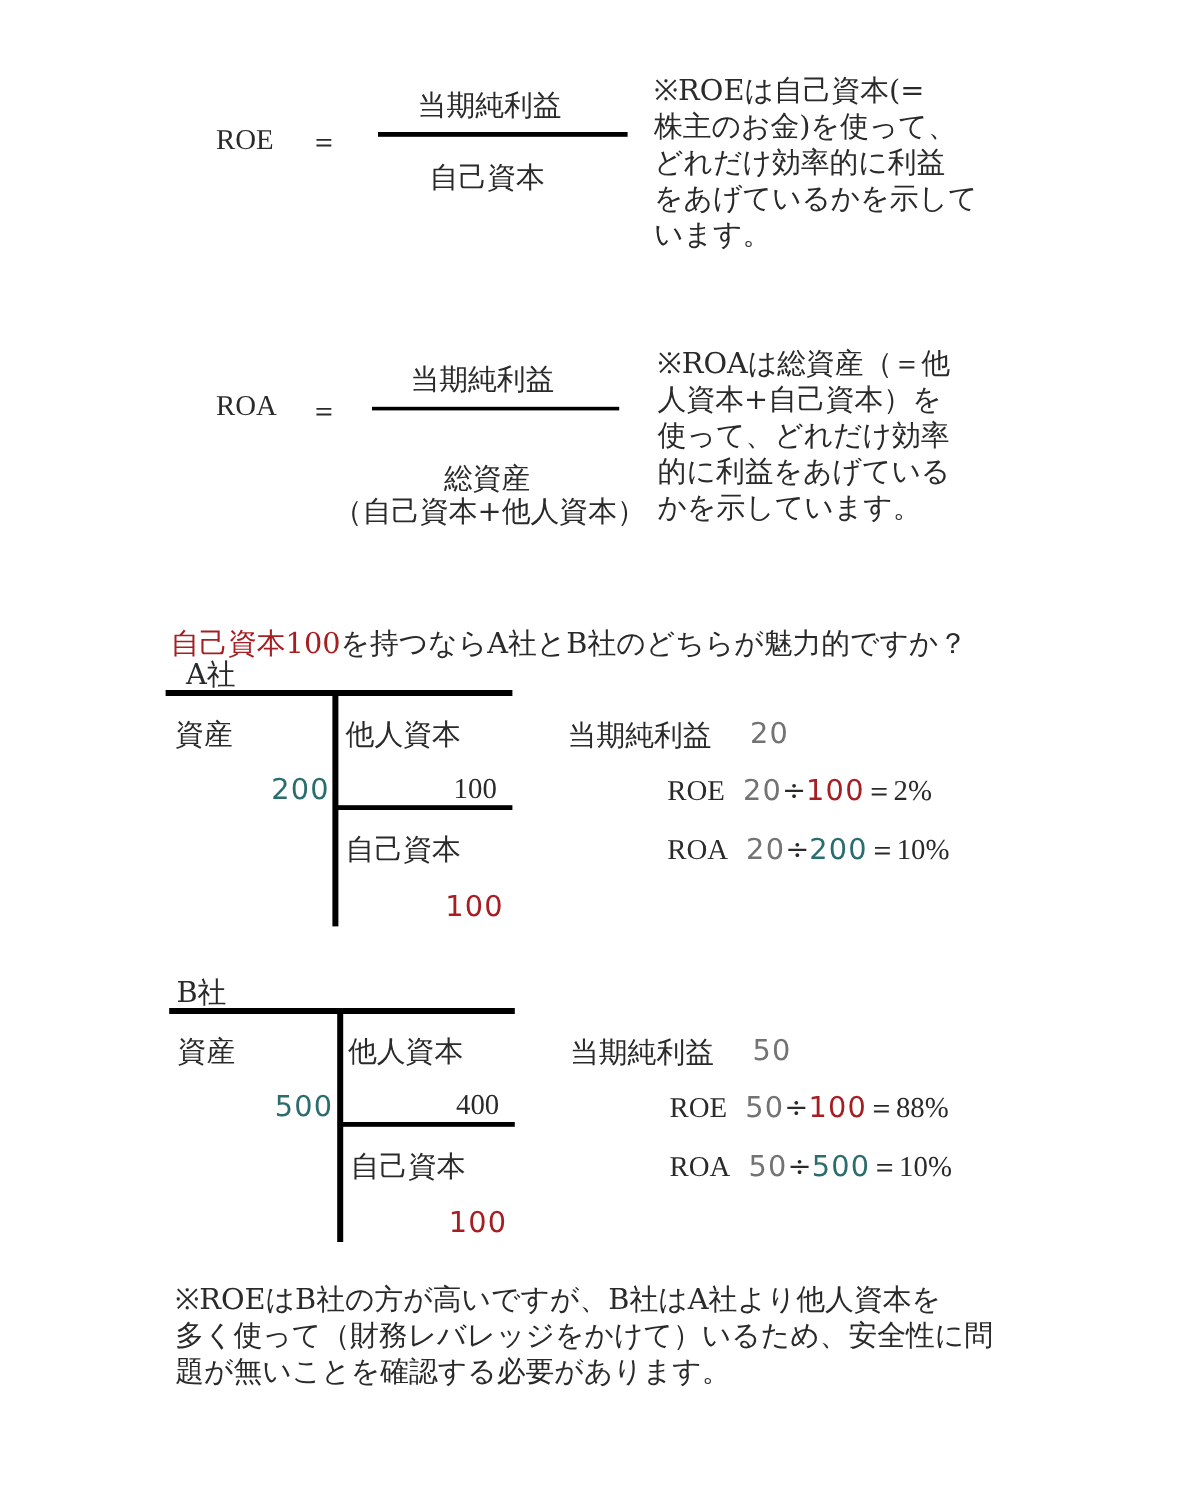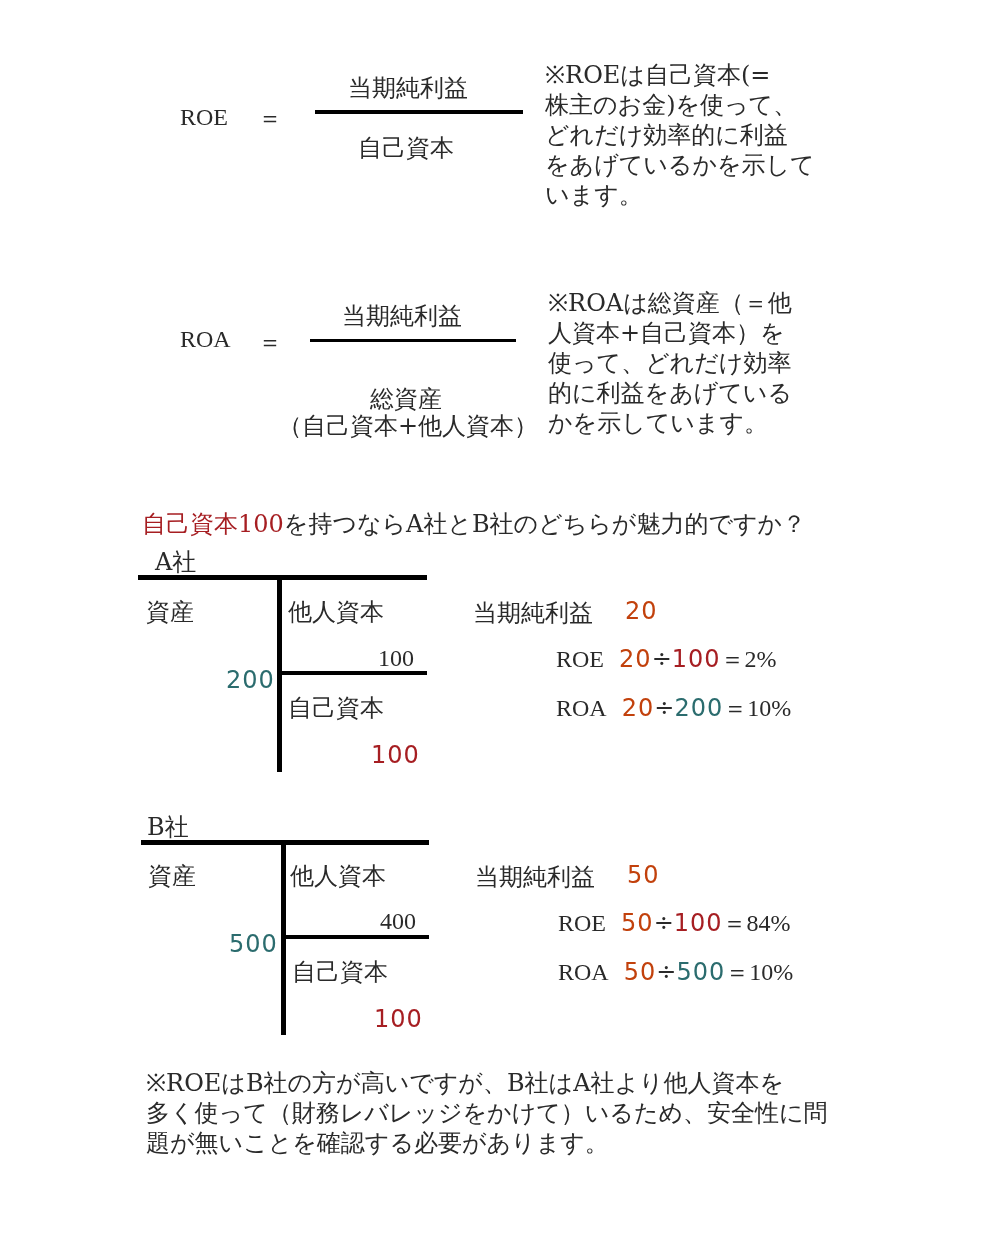--- a/index.html
+++ b/index.html
@@ -5,22 +5,22 @@
     html, body { margin: 0; padding: 0; background: #ffffff; }
     body { width: 982px; height: 1252px; position: relative; overflow: hidden;
            font-family: "DejaVu Serif", "Liberation Serif", serif; color: #2a2a2a; }
     .abs { position: absolute; white-space: nowrap; }
     .serif { font-family: "Liberation Serif", "DejaVu Serif", serif; }
     .jp { font-family: "DejaVu Serif", "Liberation Serif", serif; }
     .line { position: absolute; background: #000; }
     .t24 { font-size: 24px; }
     .note { font-size: 24px; line-height: 30px; white-space: pre-line; }
     .num { font-family: "DejaVu Sans", "Liberation Sans", sans-serif; font-size: 24px; letter-spacing: 1px; }
-    .navy { color: #c2410c; }
-    .teal { color: #2b6c6e; margin-top: 22px; }
+    .navy { color: #737373; }
+    .teal { color: #2b6c6e; }
     .red  { color: #a61e22; }
   </style>
 </head>
 <body>
 
 <section>
   <span class="abs serif t24" style="left:180px; top:104px;">ROE</span>
   <span class="abs jp t24" style="left:258px; top:102px;">＝</span>
   <span class="abs jp t24" style="left:348px; top:72px;">当期純利益</span>
   <div class="line" style="left:315px; top:110px; width:208px; height:4px;"></div>
@@ -39,21 +39,21 @@
   <div class="line" style="left:310px; top:339px; width:206px; height:3px;"></div>
   <span class="abs jp t24" style="left:370px; top:355px;margin-top:28px;">総資産</span>
   <span class="abs jp t24" style="left:278px; top:410px;">（自己資本+他人資本）</span>
   <div class="abs jp note" style="left:548px; top:288px;">※ROAは総資産（＝他
 人資本+自己資本）を
 使って、どれだけ効率
 的に利益をあげている
 かを示しています。</div>
 </section>
 
-<div class="abs jp t24" style="left:142px; top:508px;">
+<div class="abs jp t24" style="left:142px; top:520px;">
   <span class="red">自己資本100</span><span>を持つならA社とB社のどちらが魅力的ですか？</span>
 </div>
 
 <section>
   <span class="abs jp t24" style="left:155px; top:546px;">A社</span>
   <div class="line" style="left:138px; top:575px; width:289px; height:5px;"></div>
   <div class="line" style="left:277px; top:575px; width:5px; height:197px;"></div>
   <div class="line" style="left:280px; top:671px; width:147px; height:4px;"></div>
 
   <span class="abs jp t24" style="left:146px; top:596px;">資産</span>
@@ -87,21 +87,21 @@
   <span class="abs jp t24" style="left:290px; top:860px;">他人資本</span>
   <span class="abs serif t24" style="left:380px; top:908px;">400</span>
   <span class="abs jp t24" style="left:292px; top:956px;">自己資本</span>
   <span class="abs num red" style="left:374px; top:1005px;">100</span>
 
   <span class="abs jp t24" style="left:475px; top:861px;">当期純利益</span>
   <span class="abs num navy" style="left:627px; top:861px;">50</span>
 
   <div class="abs" style="left:558px; top:907px;">
     <span class="serif t24">ROE</span>
-    <span class="num navy" style="margin-left:10px;">50</span><span class="jp t24">÷</span><span class="num red">100</span><span class="jp t24">＝</span><span class="serif t24">84%</span>
+    <span class="num navy" style="margin-left:10px;">50</span><span class="jp t24">÷</span><span class="num red">100</span><span class="jp t24">＝</span><span class="serif t24">88%</span>
   </div>
   <div class="abs" style="left:558px; top:956px;">
     <span class="serif t24">ROA</span>
     <span class="num navy" style="margin-left:10px;">50</span><span class="jp t24">÷</span><span class="num teal">500</span><span class="jp t24">＝</span><span class="serif t24">10%</span>
   </div>
 </section>
 
 <div class="abs jp note" style="left:146px; top:1068px;">※ROEはB社の方が高いですが、B社はA社より他人資本を
 多く使って（財務レバレッジをかけて）いるため、安全性に問
 題が無いことを確認する必要があります。</div>

